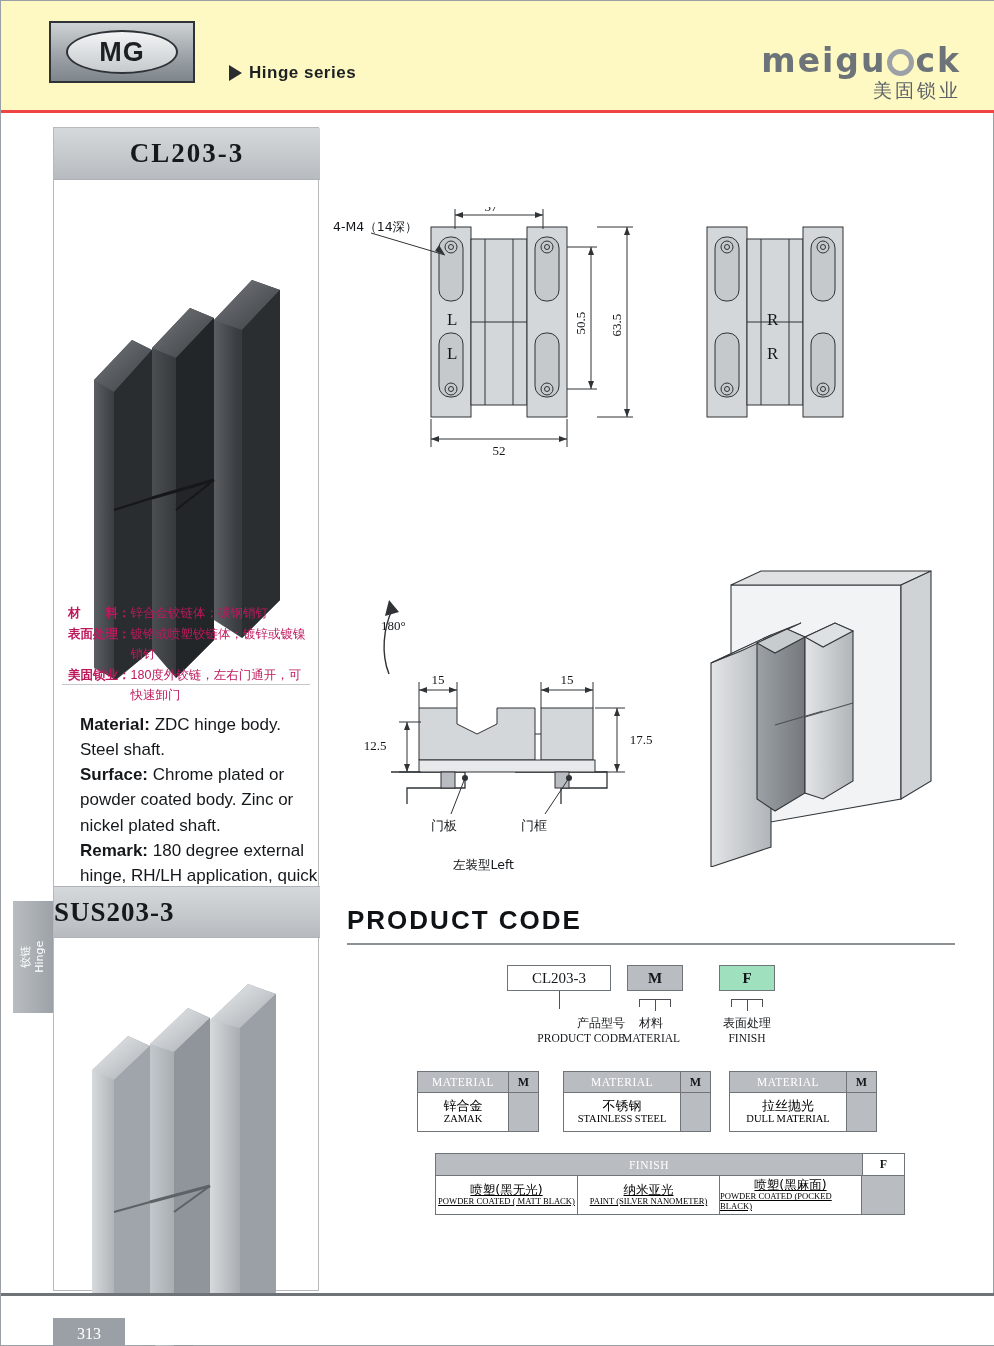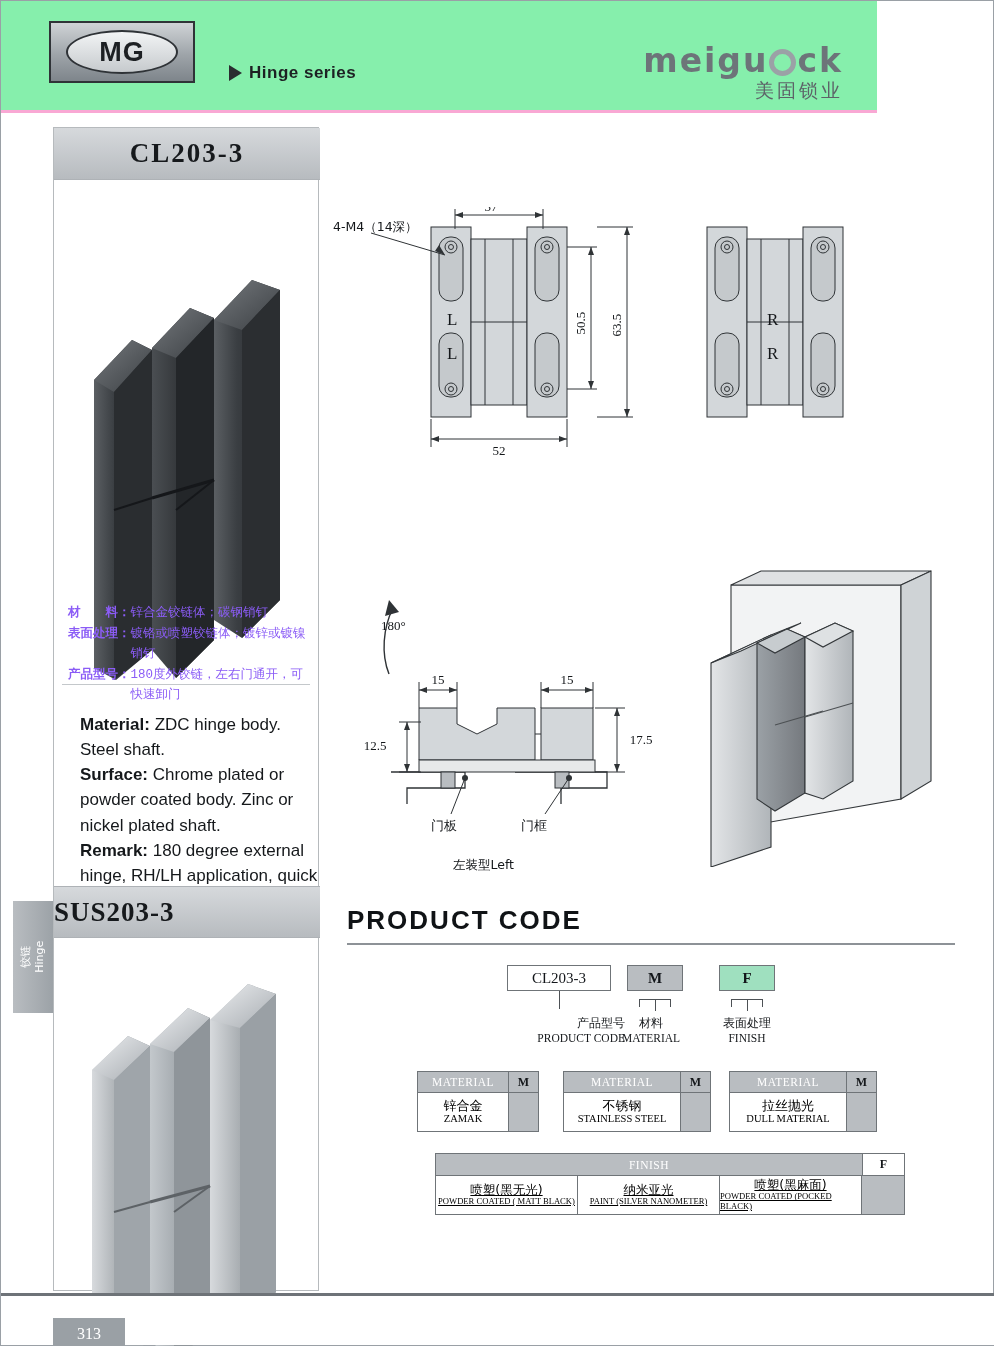--- a/index.html
+++ b/index.html
@@ -11,23 +11,23 @@
     position: relative;
     overflow: hidden;
   }
   .page {
     position: absolute; inset: 0;
     border: 1px solid #9aa0a6;
   }
 
   
   .header {
-    position: absolute; left: 0; top: 0; width: 876px; height: 112px;
-    border-bottom: 3px solid #f9a8d4;
-    background: #86efac;
+    position: absolute; left: 0; top: 0; width: 994px; height: 112px;
+    border-bottom: 3px solid #ef4444;
+    background: #fef9c3;
   }
   .logo-box {
     position: absolute; left: 48px; top: 20px;
     width: 146px; height: 62px;
     border: 2px solid #2f3337;
     background: linear-gradient(180deg,#cfd3d6 0%, #9ea4a9 55%, #7e858b 100%);
     display: flex; align-items: center; justify-content: center;
   }
   .logo-oval {
     width: 112px; height: 44px; border-radius: 50%;
@@ -82,22 +82,22 @@
   .bar1 { left: 0; top: 0; }
   .photo1 {
     position: absolute; left: 0; top: 52px; width: 266px; height: 500px;
   }
   .divider {
     position: absolute; left: 8px; right: 8px; height: 1px; background: #c4c8cb;
   }
 
   .spec-cn {
     position: absolute; left: 14px; top: 476px; width: 244px;
-    font-size: 12.5px; color: #8b5cf6; line-height: 1.55;
-    font-family: Liberation Mono, monospace;
+    font-size: 12.5px; color: #be185d; line-height: 1.55;
+    font-family: Liberation Sans, sans-serif;
   }
   .spec-cn .row { display: flex; margin-bottom: 2px; }
   .spec-cn .k { font-weight: bold; white-space: nowrap; }
   .spec-cn .v { flex: 1; }
   .spec-en {
     position: absolute; left: 26px; top: 584px; width: 240px;
     font-size: 17px; color: #15181b; line-height: 1.48;
   }
   .spec-en b { font-weight: bold; }
 
@@ -302,21 +302,21 @@
     <div class="spec-cn">
       <div class="row">
           <span class="k">材　　料：</span>
           <span class="v">锌合金铰链体；碳钢销钉</span>
         </div>
       <div class="row">
           <span class="k">表面处理：</span>
           <span class="v">镀铬或喷塑铰链体；镀锌或镀镍销钉</span>
         </div>
       <div class="row">
-          <span class="k">产品型号：</span>
+          <span class="k">美固锁业：</span>
           <span class="v">180度外铰链，左右门通开，可快速卸门</span>
         </div>
     </div>
 
     <div class="spec-en">
       <div><b>Material:</b> <span>ZDC hinge body. Steel shaft.</span></div>
       <div><b>Surface:</b> <span>Chrome plated or powder coated body. Zinc or nickel plated shaft.</span></div>
       <div><b>Remark:</b> <span>180 degree external hinge, RH/LH application, quick take down.</span></div>
     </div>
 

